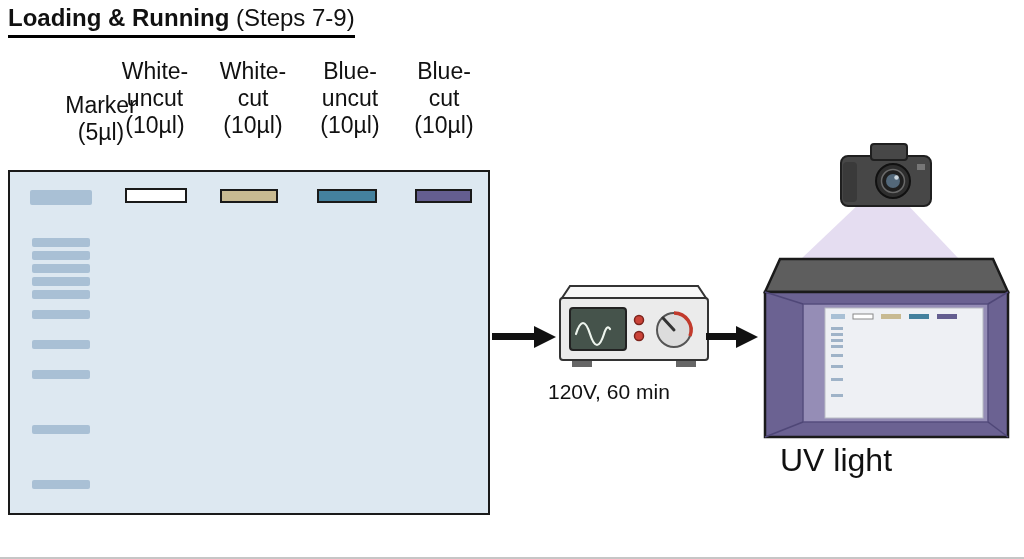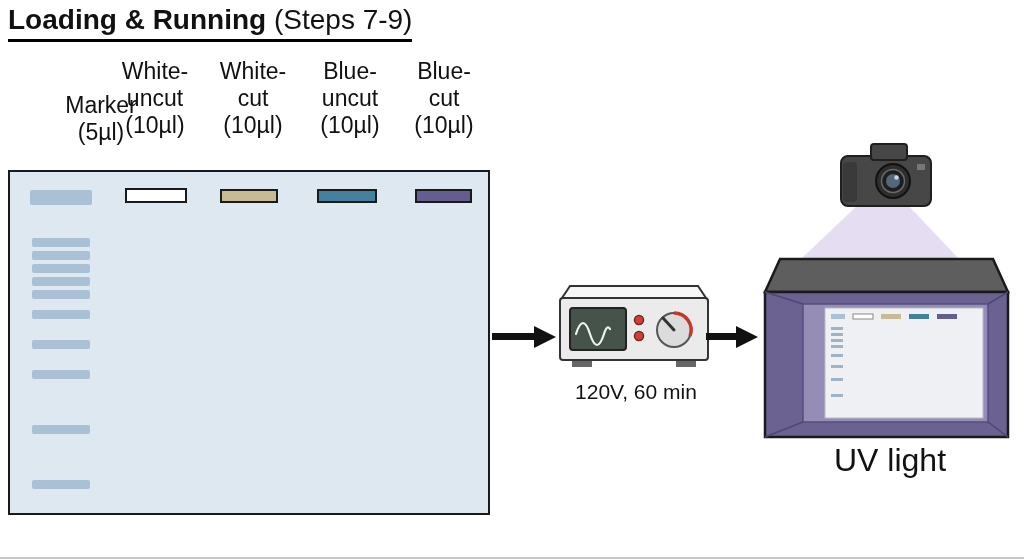--- a/index.html
+++ b/index.html
@@ -3,37 +3,37 @@
 <meta charset="utf-8">
 <style>
   html,body{margin:0;padding:0;background:#fff;}
   .stage{
     position:relative;width:1024px;height:559px;background:#ffffff;overflow:hidden;
     font-family:"Liberation Sans", sans-serif;color:#111;
   }
   
   .title{
     position:absolute;left:8px;top:4px;display:inline-block;
-    font-size:28px;border-bottom:3px solid #000;padding-bottom:3px;white-space:nowrap;
+    font-size:24px;border-bottom:3px solid #000;padding-bottom:3px;white-space:nowrap;
   }
   .title-main{font-weight:700;}
   .title-suffix{font-weight:400;}
   
   .lane-label{
     position:absolute;text-align:center;font-size:23px;line-height:1.18;
     white-space:pre-line;color:#111;
   }
   
   .gel{
     position:absolute;left:8px;top:170px;width:482px;height:345px;
     border:2.5px solid #1a1a1a;box-sizing:border-box;
   }
   .band{position:absolute;border-radius:2px;}
   .well{position:absolute;border:2px solid #1a1a1a;box-sizing:border-box;}
-  .caption{position:absolute;text-align:center;font-size:23px;color:#111;}
+  .caption{position:absolute;text-align:left;font-size:23px;color:#111;}
   
   .arrow-line{position:absolute;height:7px;background:#111;}
   .arrow-head{
     position:absolute;width:0;height:0;
     border-top:11px solid transparent;border-bottom:11px solid transparent;
     border-left:22px solid #111;
   }
   .abs-svg{position:absolute;}
   .bottom-line{position:absolute;left:0;right:0;bottom:0;height:2px;background:#c6c6c6;}
 </style>

